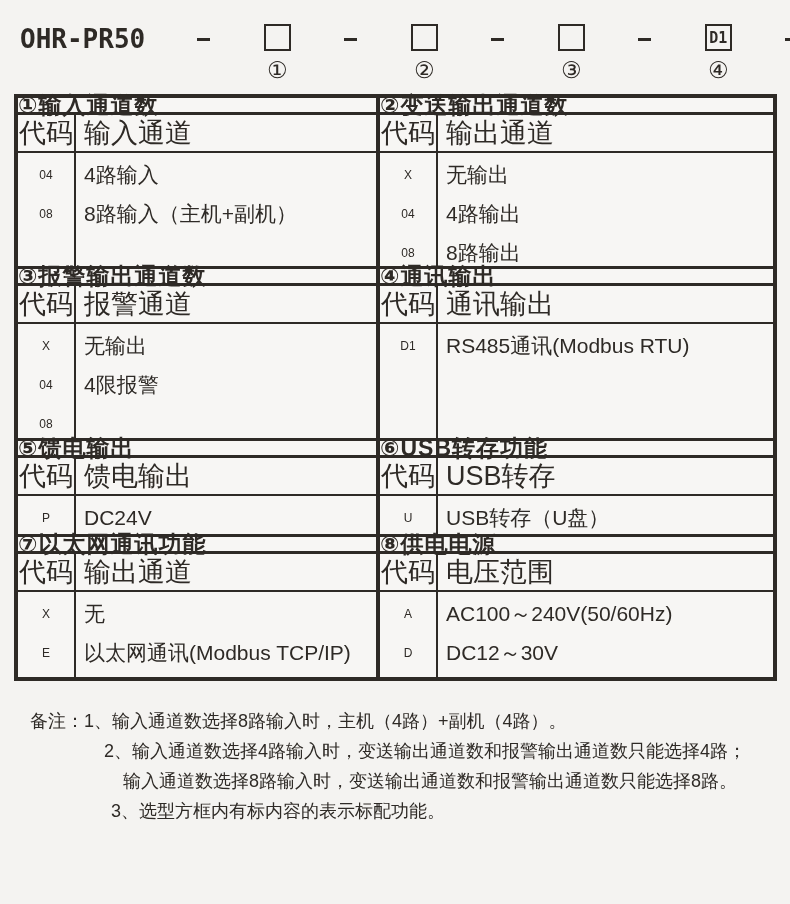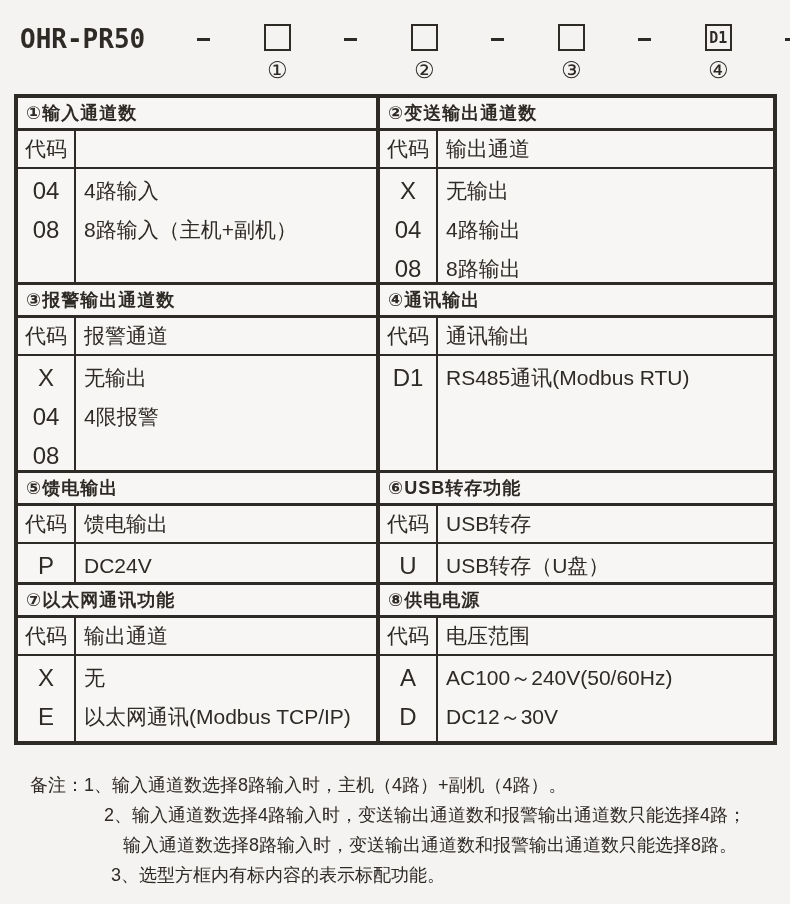--- a/index.html
+++ b/index.html
@@ -65,48 +65,47 @@
     margin:11px 13px 0 14px;
     border:4px solid var(--ink);
     display:grid;
     grid-template-columns:362px 1fr;
     background:var(--cellbg);
   }
   .section{border-bottom:3px solid var(--ink);}
   .section.col-l{border-right:4px solid var(--ink);}
   .section.row-last{border-bottom:none;}
   .sec-title{
-    height:33px;
+    height:17px;
     border-bottom:3px solid var(--ink);
     display:flex;align-items:center;
-    padding-left:8px;
     font-weight:bold;
-    font-size:18px;
+    font-size:23px;
     letter-spacing:1px;
   }
   .sec-head{
     height:38px;
     border-bottom:2px solid var(--ink);
     display:flex;
-    font-size:21px;
+    font-size:27px;
   }
   .code-col{
     width:58px;flex:none;
     border-right:2px solid var(--ink);
     display:flex;align-items:center;justify-content:center;
   }
   .desc-col{
     flex:1;display:flex;align-items:center;
     padding-left:8px;
   }
   .sec-data{display:flex;font-size:21px;}
   .codes{width:58px;flex:none;border-right:2px solid var(--ink);padding-top:2px;}
   .descs{flex:1;padding-top:2px;}
   .ln{height:39px;display:flex;align-items:center;}
-  .codes .ln{justify-content:center;font-size:24px;}
+  .codes .ln{justify-content:center;font-size:12px;}
   .descs .ln{padding-left:8px;white-space:nowrap;}
   .p1 .sec-data{height:113px;}
   .p2 .sec-data{height:114px;}
   .p3 .sec-data{height:38px;}
   .p4 .sec-data{height:85px;}
   
   .notes{
     display:flex;
     margin:25px 16px 0 30px;
     font-size:18px;
@@ -175,20 +174,21 @@
 
   <span class="code-suffix">数据记录器</span>
 </div>
 
 <div class="model-table">
 
   <div class="section col-l p1">
     <div class="sec-title">①输入通道数</div>
     <div class="sec-head">
       <div class="code-col">代码</div>
+      <div class="desc-col">输入通道</div>
     </div>
     <div class="sec-data">
       <div class="codes">
         <div class="ln">04</div>
         <div class="ln">08</div>
       </div>
       <div class="descs">
         <div class="ln">4路输入</div>
         <div class="ln">8路输入（主机+副机）</div>
       </div>

